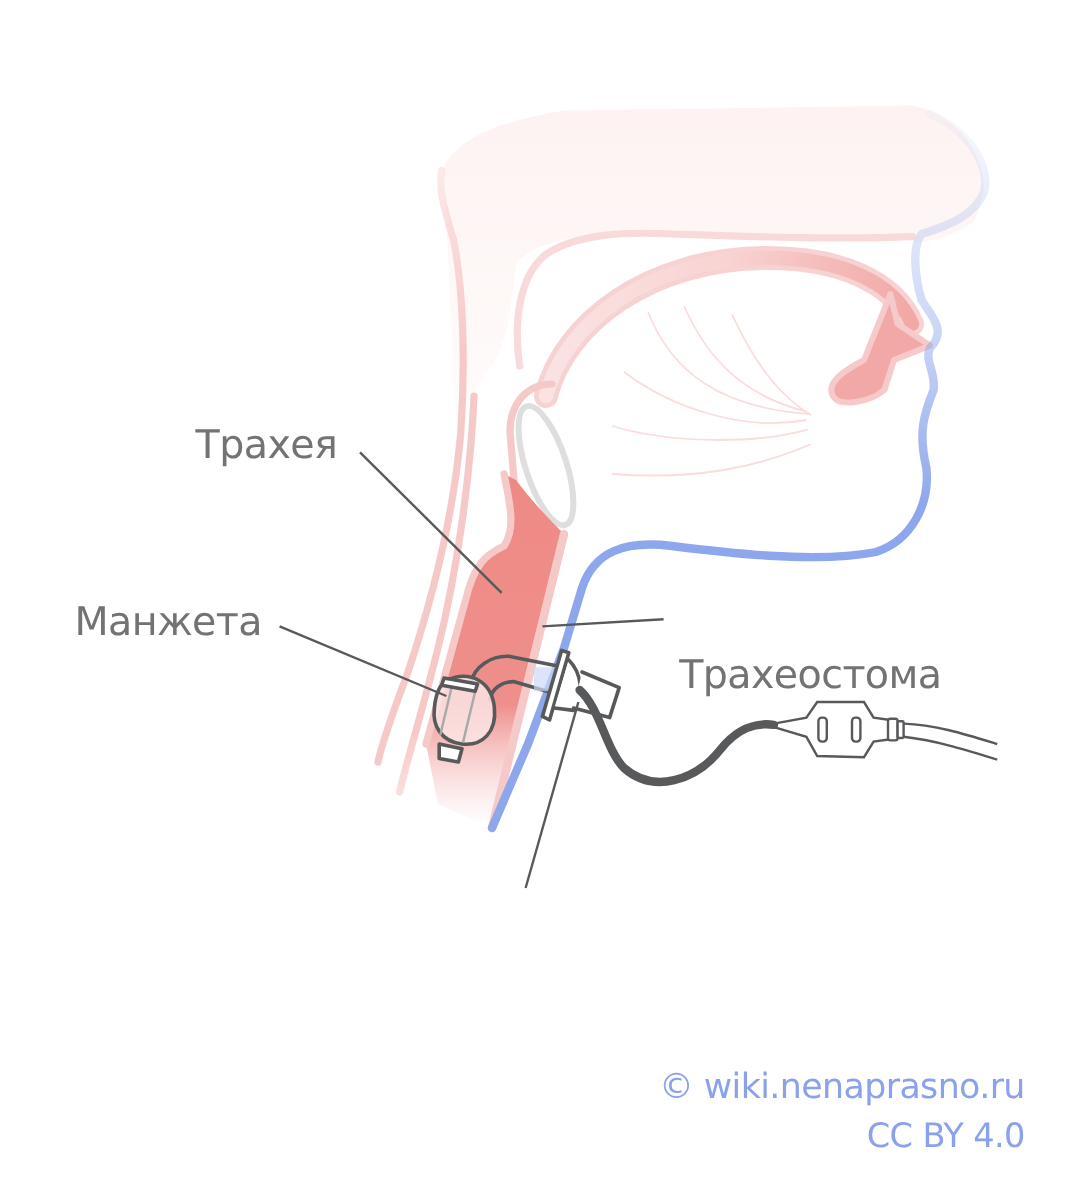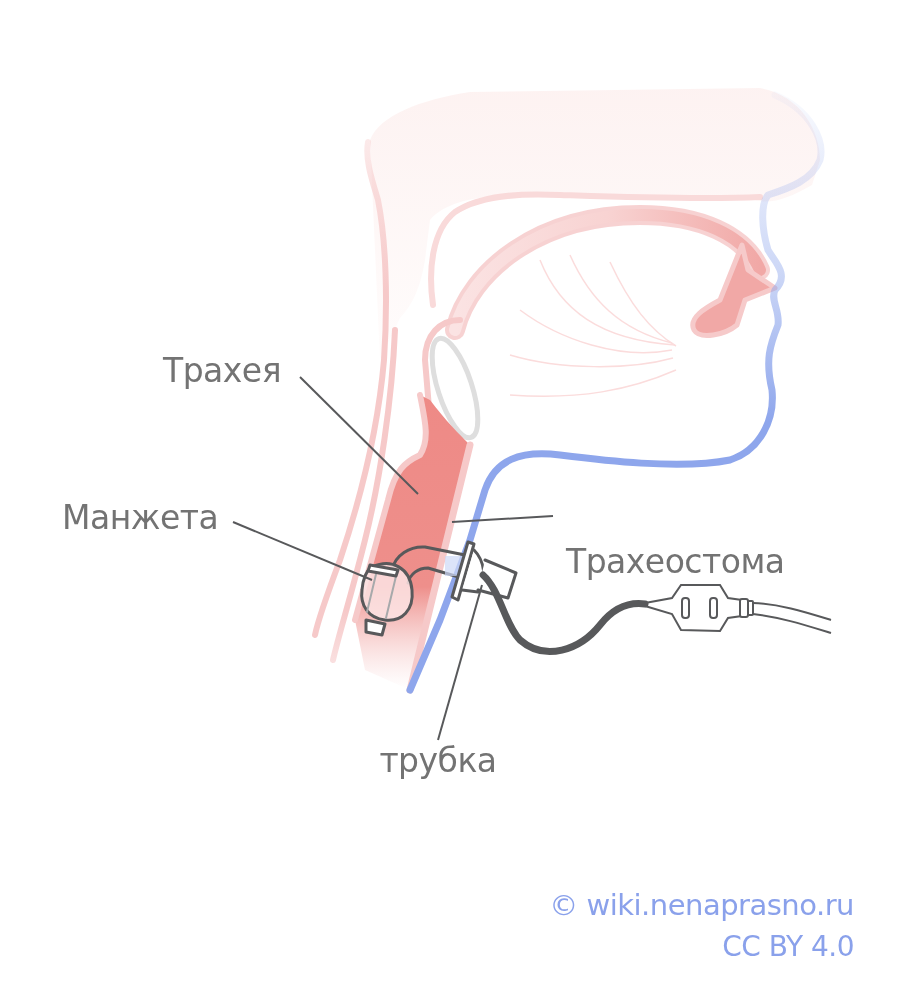--- a/index.html
+++ b/index.html
@@ -139,17 +139,16 @@
     <line x1="233" y1="522" x2="372" y2="580"></line>
     <line x1="452" y1="522" x2="553" y2="516"></line>
     <line x1="482" y1="585" x2="438" y2="740"></line>
   </g>
 </svg>
 
 <div class="label" id="lbl-trachea">Трахея</div>
 <div class="label" id="lbl-cuff">Манжета</div>
 <div class="label" id="lbl-stoma">Трахеостома</div>
 <div class="label" id="lbl-tube">
-  <div>трубка</div>
 </div>
 
 <div class="credit" id="credit-site">© wiki.nenaprasno.ru</div>
 <div class="credit" id="credit-license">CC BY 4.0</div>
 
 </body></html>

